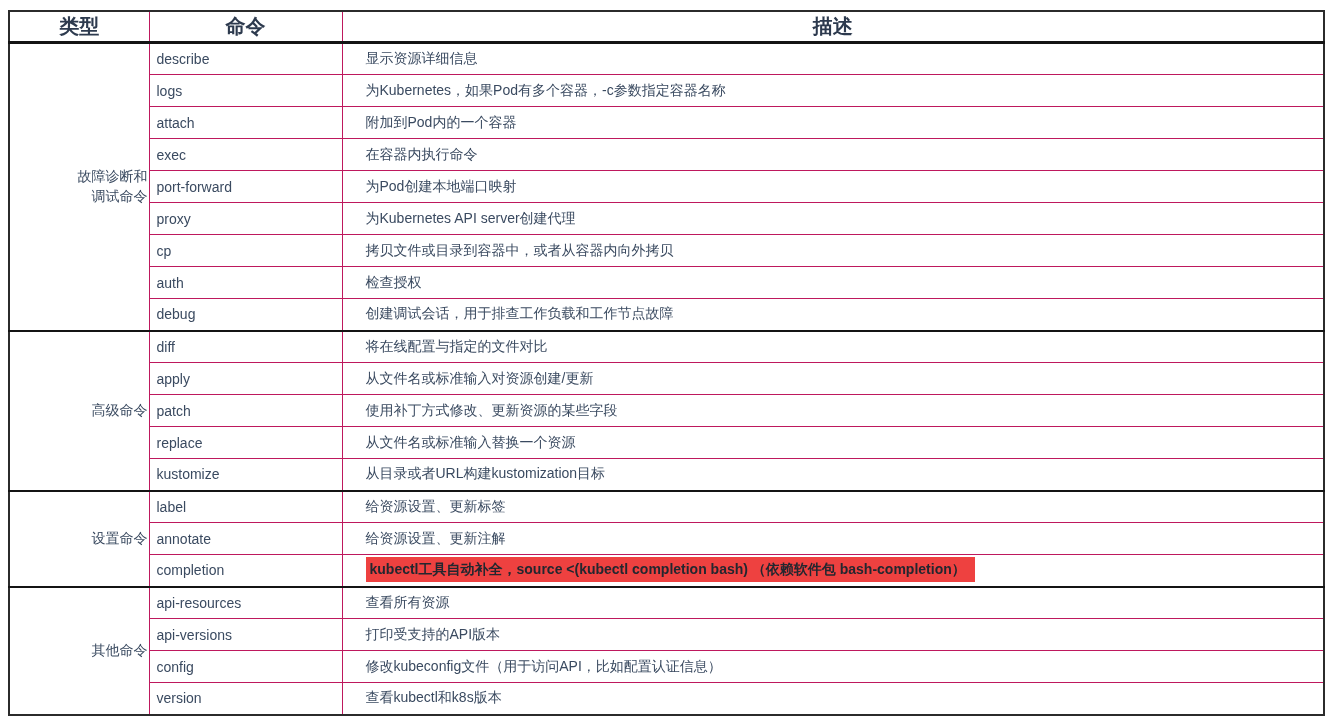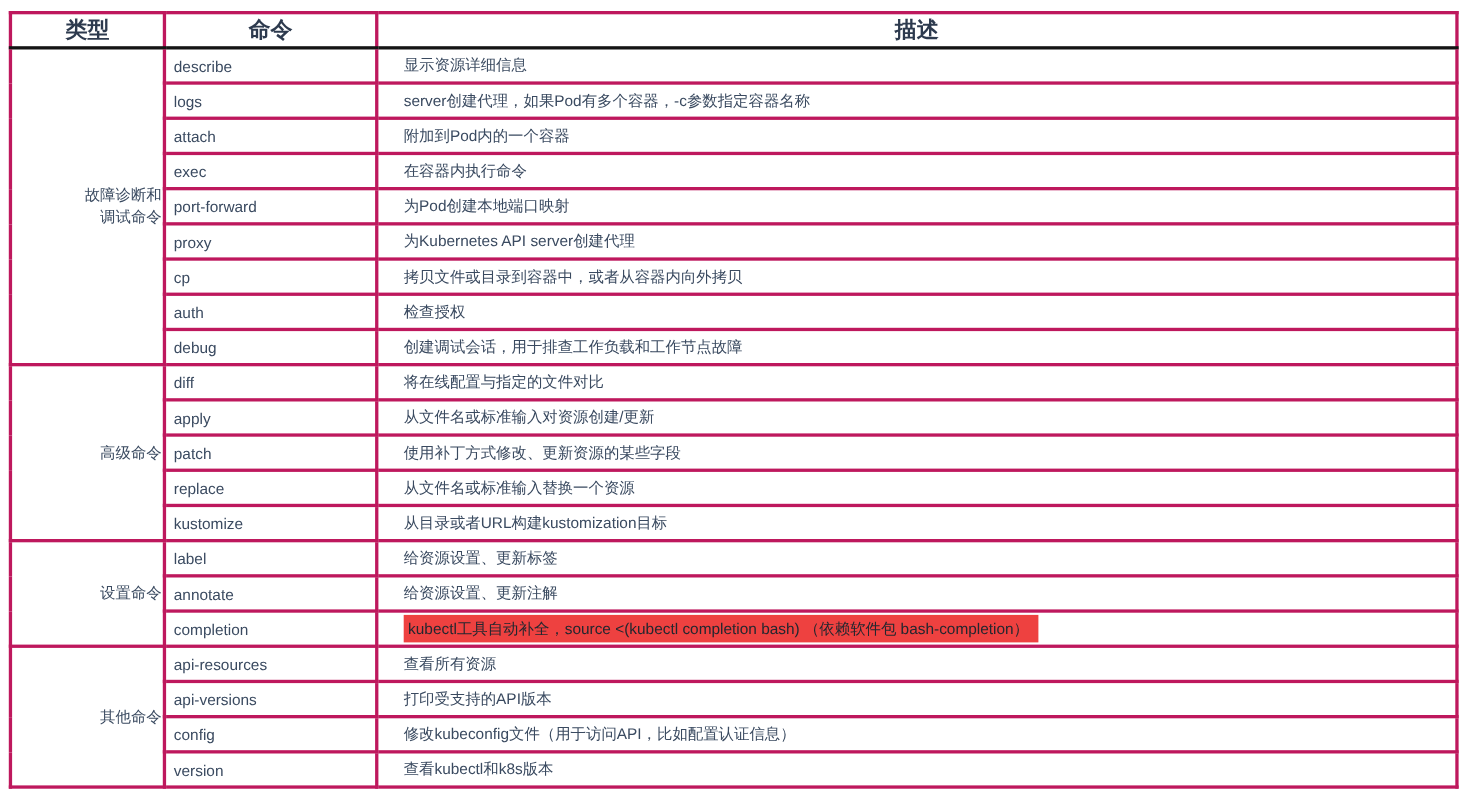--- a/index.html
+++ b/index.html
@@ -11,21 +11,21 @@
     overflow: hidden;
     font-family: "Liberation Sans", sans-serif;
   }
   table {
     border-collapse: collapse;
     table-layout: fixed;
     margin: 10px 0 0 8px;
     border: 2px solid #2b2b2b;
   }
   th, td {
-    border: 3px solid #be185d;
+    border: 1px solid #be185d;
     overflow: hidden;
     white-space: nowrap;
     box-sizing: border-box;
   }
   thead th {
     height: 26px;
     font-size: 20px;
     font-weight: 700;
     color: #2d3a4e;
     text-align: center;
@@ -44,20 +44,21 @@
     line-height: 1.4;
     white-space: normal;
   }
   td.cmd-cell  { padding-left: 7px; }
   td.desc-cell { padding-left: 23px; }
   tr.group-start td { border-top: 2px solid #141414; }
   .hl {
     background: #ee4140;
     color: #23272f;
     padding: 4px 9px 5px 4px;
+    font-weight: bold;
   }
 </style>
 </head>
 <body>
 
 <table>
   <colgroup>
     <col style="width:140px">
     <col style="width:193px">
     <col style="width:982px">
@@ -70,21 +71,21 @@
     </tr>
   </thead>
   <tbody id="table-body">
       <tr>
         <td class="type-cell" rowspan="9"><span>故障诊断和</span><br><span>调试命令</span></td>
         <td class="cmd-cell">describe</td>
         <td class="desc-cell">显示资源详细信息</td>
       </tr>
       <tr>
         <td class="cmd-cell">logs</td>
-        <td class="desc-cell">server创建代理，如果Pod有多个容器，-c参数指定容器名称</td>
+        <td class="desc-cell">为Kubernetes，如果Pod有多个容器，-c参数指定容器名称</td>
       </tr>
       <tr>
         <td class="cmd-cell">attach</td>
         <td class="desc-cell">附加到Pod内的一个容器</td>
       </tr>
       <tr>
         <td class="cmd-cell">exec</td>
         <td class="desc-cell">在容器内执行命令</td>
       </tr>
       <tr>

